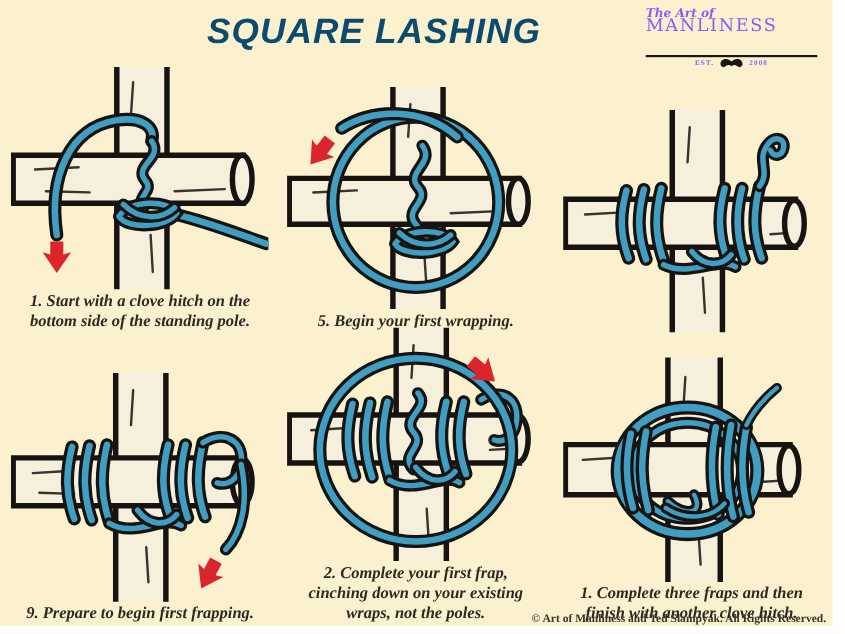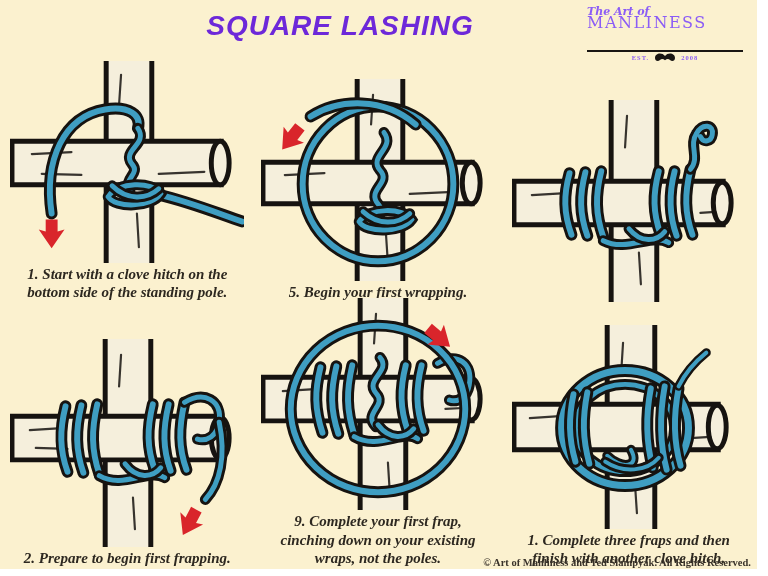--- a/index.html
+++ b/index.html
@@ -2,21 +2,21 @@
 <html><head>
 <meta charset="utf-8">
 <style>
   html,body{margin:0;padding:0;}
   body{width:768px;height:576px;background:#ffffff;position:relative;overflow:hidden;
        font-family:"Liberation Serif",serif;}
   .canvas{position:absolute;left:0;top:0;width:757px;height:569px;background:#FBF1CF;}
 
   .title{position:absolute;left:0;top:10px;width:680px;text-align:center;
          font-family:"Liberation Sans",sans-serif;font-weight:bold;font-style:italic;
-         font-size:28px;letter-spacing:1px;color:#6d28d9;}
+         font-size:32px;letter-spacing:1px;color:#0c4a6e;}
 
   .logo{position:absolute;right:14px;top:6px;width:156px;text-align:left;color:#8b5cf6;}
   .logo-script{font-family:"DejaVu Serif",serif;font-style:italic;font-weight:bold;
                font-size:11px;line-height:1;margin-bottom:-2px;}
   .logo-name{font-family:"DejaVu Serif",serif;font-weight:normal;font-size:16px;
              letter-spacing:1.5px;line-height:1.05;padding-bottom:18px;
              border-bottom:2.5px solid #191613;}
   .logo-est{display:flex;align-items:center;justify-content:center;gap:4px;
             font-size:6.5px;font-weight:bold;letter-spacing:1px;margin-top:1px;}
 
@@ -166,21 +166,21 @@
         <path class="rope" stroke-width="11" d="M176,62 C196,50 214,60 211,82 C209,96 198,102 189,99"></path>
           <path class="rope" stroke-width="5" d="M176,62 C196,50 214,60 211,82 C209,96 198,102 189,99" style="stroke: rgb(63, 158, 194);"></path>
         <path class="rope" stroke-width="11" d="M211,82 C218,116 212,144 197,160"></path>
           <path class="rope" stroke-width="5" d="M211,82 C218,116 212,144 197,160" style="stroke: rgb(63, 158, 194);"></path>
         <path class="rope" stroke-width="11" d="M90,136 C114,150 140,128 156,138"></path>
           <path class="rope" stroke-width="5" d="M90,136 C114,150 140,128 156,138" style="stroke: rgb(63, 158, 194);"></path>
         <path class="rope" stroke-width="11" d="M116,124 C128,140 144,138 152,128"></path>
           <path class="rope" stroke-width="5" d="M116,124 C128,140 144,138 152,128" style="stroke: rgb(63, 158, 194);"></path>
         <use href="#red-arrow" transform="translate(187,172) rotate(28)"></use>
       </svg>
-      <div class="caption">2. Prepare to begin first frapping.</div>
+      <div class="caption">9. Prepare to begin first frapping.</div>
     </div>
 
     <div class="cell">
       <svg class="illo" viewBox="0 0 236 210" height="212">
         <rect class="pole" x="100" y="-6" width="46" height="222"></rect>
         <line class="tex" x1="116" y1="14" x2="114" y2="44"></line>
         <line class="tex" x1="128" y1="164" x2="130" y2="196"></line>
         <path class="pole" d="M2,78 L213,78 L213,122 L2,122 Z"></path>
         <ellipse class="pole" cx="212" cy="100" rx="9" ry="21"></ellipse>
         <line class="tex" x1="22" y1="92" x2="54" y2="90"></line>
@@ -200,21 +200,21 @@
         <path class="rope" stroke-width="11" d="M178,64 C198,52 214,64 210,86 C208,98 198,104 190,101"></path>
           <path class="rope" stroke-width="5" d="M178,64 C198,52 214,64 210,86 C208,98 198,104 190,101" style="stroke: rgb(63, 158, 194);"></path>
         <ellipse class="rope" stroke-width="12" cx="118" cy="110" rx="88" ry="84"></ellipse>
           <ellipse class="rope" stroke-width="6" cx="118" cy="110" rx="88" ry="84" style="stroke: rgb(63, 158, 194);"></ellipse>
         <path class="rope" stroke-width="11" d="M94,138 C118,152 144,130 158,140"></path>
           <path class="rope" stroke-width="5" d="M94,138 C118,152 144,130 158,140" style="stroke: rgb(63, 158, 194);"></path>
         <path class="rope" stroke-width="11" d="M118,126 C130,142 146,140 154,130"></path>
           <path class="rope" stroke-width="5" d="M118,126 C130,142 146,140 154,130" style="stroke: rgb(63, 158, 194);"></path>
         <use href="#red-arrow" transform="translate(170,30) rotate(-50)"></use>
       </svg>
-      <div class="caption">9. Complete your first frap,
+      <div class="caption">2. Complete your first frap,
 cinching down on your existing
 wraps, not the poles.</div>
     </div>
 
     <div class="cell">
       <svg class="illo" viewBox="0 0 236 202" height="204">
         <rect class="pole" x="96" y="-6" width="48" height="214"></rect>
         <line class="tex" x1="112" y1="16" x2="110" y2="48"></line>
         <line class="tex" x1="124" y1="158" x2="126" y2="188"></line>
         <path class="pole" d="M2,78 L208,78 L208,124 L2,124 Z"></path>

